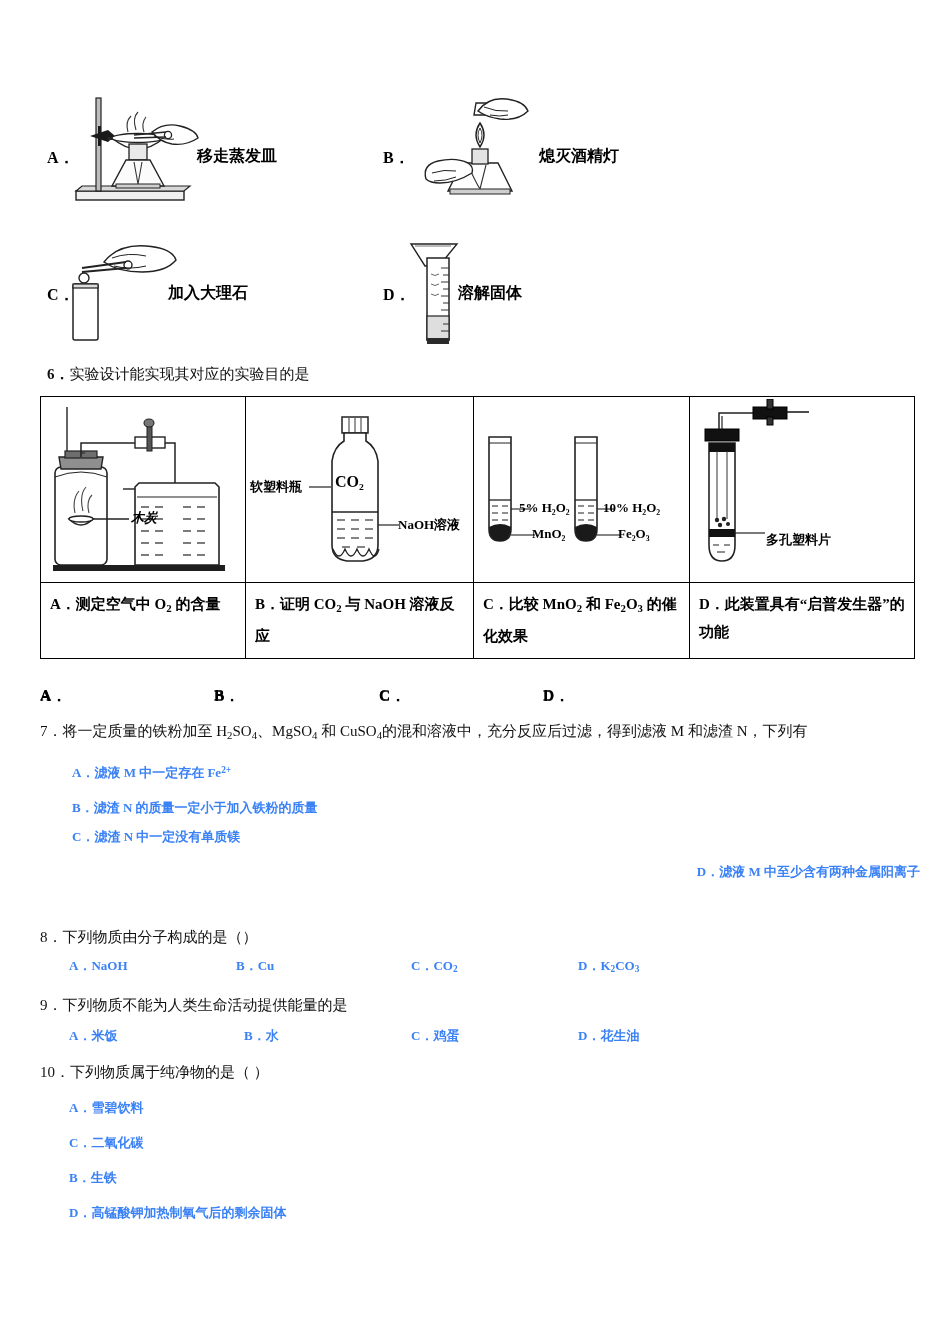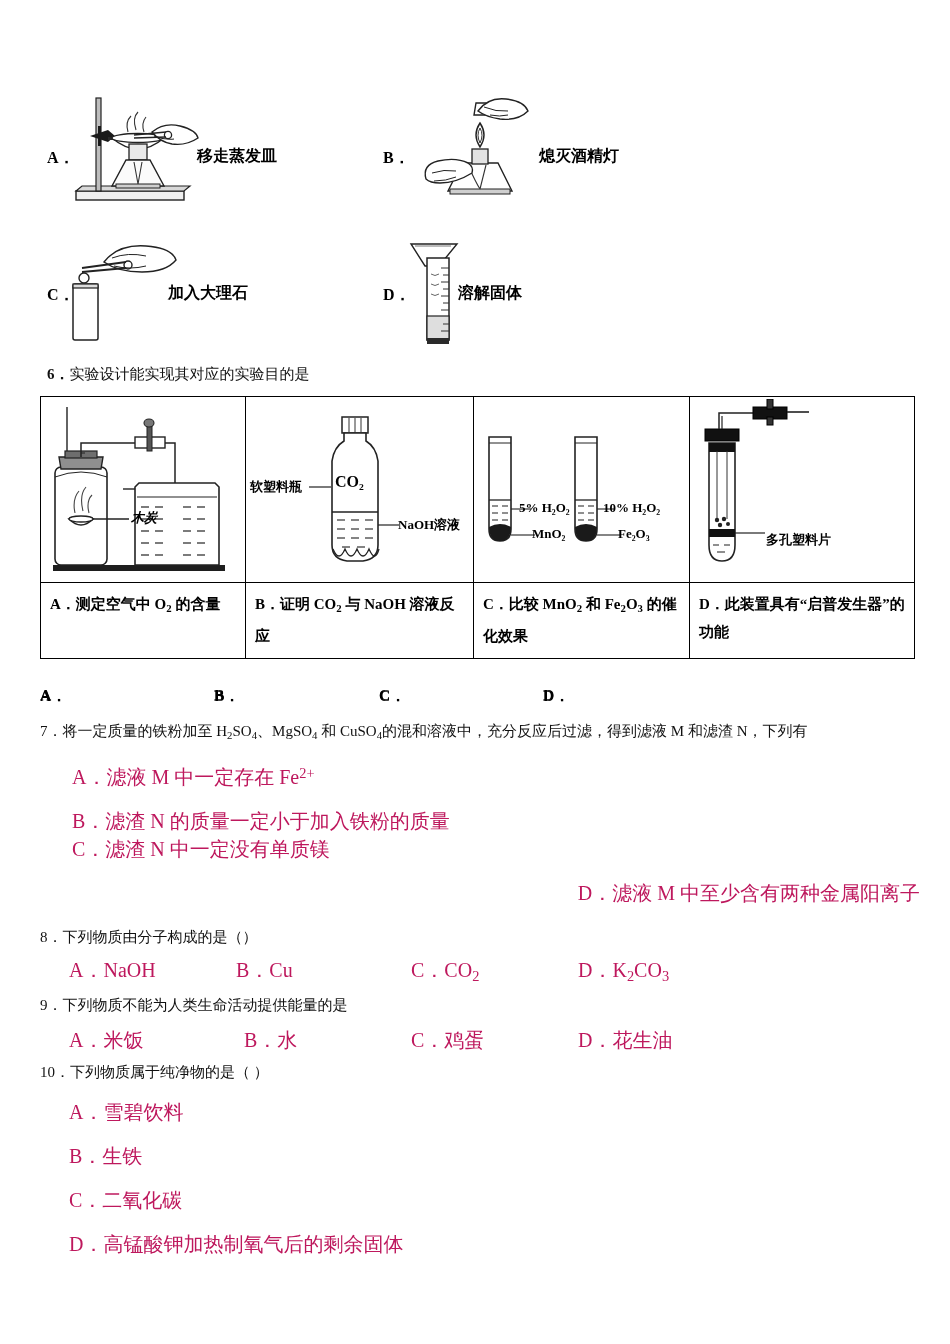--- a/index.html
+++ b/index.html
@@ -22,23 +22,23 @@
     padding: 0;
     box-sizing: border-box;
   }
   .qtext-reg {
     font-family: "Liberation Serif", serif;
     font-size: 15px;
     color: #111;
   }
   .opt {
     font-family: "Liberation Serif", serif;
-    font-size: 20px;
-    font-weight: normal;
-    color: #be185d;
+    font-size: 13px;
+    font-weight: bold;
+    color: #3b82f6;
   }
   .lbl-bold {
     font-weight: bold;
   }
   sub { font-size: .72em; vertical-align: -0.25em; }
   sup { font-size: .72em; vertical-align: 0.45em; }
 
   
   #top-options {
     position: absolute;
@@ -450,21 +450,21 @@
     <div class="qtext-reg" style="line-height:22px;">
       <span>7．</span><span>将一定质量的铁粉加至 H<sub>2</sub>SO<sub>4</sub>、MgSO<sub>4</sub> 和 CuSO<sub>4</sub>的混和溶液中，充分反应后过滤，得到滤液 M 和滤渣 N，下列有</span>
     </div>
 
     <div class="opt" style="margin-top:18px; padding-left:32px;">
       <span>A．</span><span>滤液 M 中一定存在 Fe<sup>2+</sup></span>
     </div>
     <div class="opt" style="margin-top:17px; padding-left:32px;">
       <span>B．</span><span>滤渣 N 的质量一定小于加入铁粉的质量</span>
     </div>
-    <div class="opt" style="margin-top:1px; padding-left:32px;">
+    <div class="opt" style="margin-top:11px; padding-left:32px;">
       <span>C．</span><span>滤渣 N 中一定没有单质镁</span>
     </div>
     <div class="opt" style="margin-top:17px; padding-left:32px;text-align:right;">
       <span>D．</span><span>滤液 M 中至少含有两种金属阳离子</span>
     </div>
   </div>
 
   <div style="position:absolute; left:40px; top:928px; width:880px;">
     <div class="qtext-reg">
       <span>8．</span><span>下列物质由分子构成的是（）</span>
@@ -506,23 +506,23 @@
   </div>
 
   <div style="position:absolute; left:40px; top:1063px; width:880px;">
     <div class="qtext-reg">
       <span>10．</span><span>下列物质属于纯净物的是（  ）</span>
     </div>
     <div class="opt" style="margin-top:17px; padding-left:29px;">
       <span>A．</span><span>雪碧饮料</span>
     </div>
     <div class="opt" style="margin-top:17px; padding-left:29px;">
+      <span>C．</span><span>二氧化碳</span>
+    </div>
+    <div class="opt" style="margin-top:17px; padding-left:29px;">
       <span>B．</span><span>生铁</span>
-    </div>
-    <div class="opt" style="margin-top:17px; padding-left:29px;">
-      <span>C．</span><span>二氧化碳</span>
     </div>
     <div class="opt" style="margin-top:17px; padding-left:29px;">
       <span>D．</span><span>高锰酸钾加热制氧气后的剩余固体</span>
     </div>
   </div>
 
 </div>
 
 </body></html>

